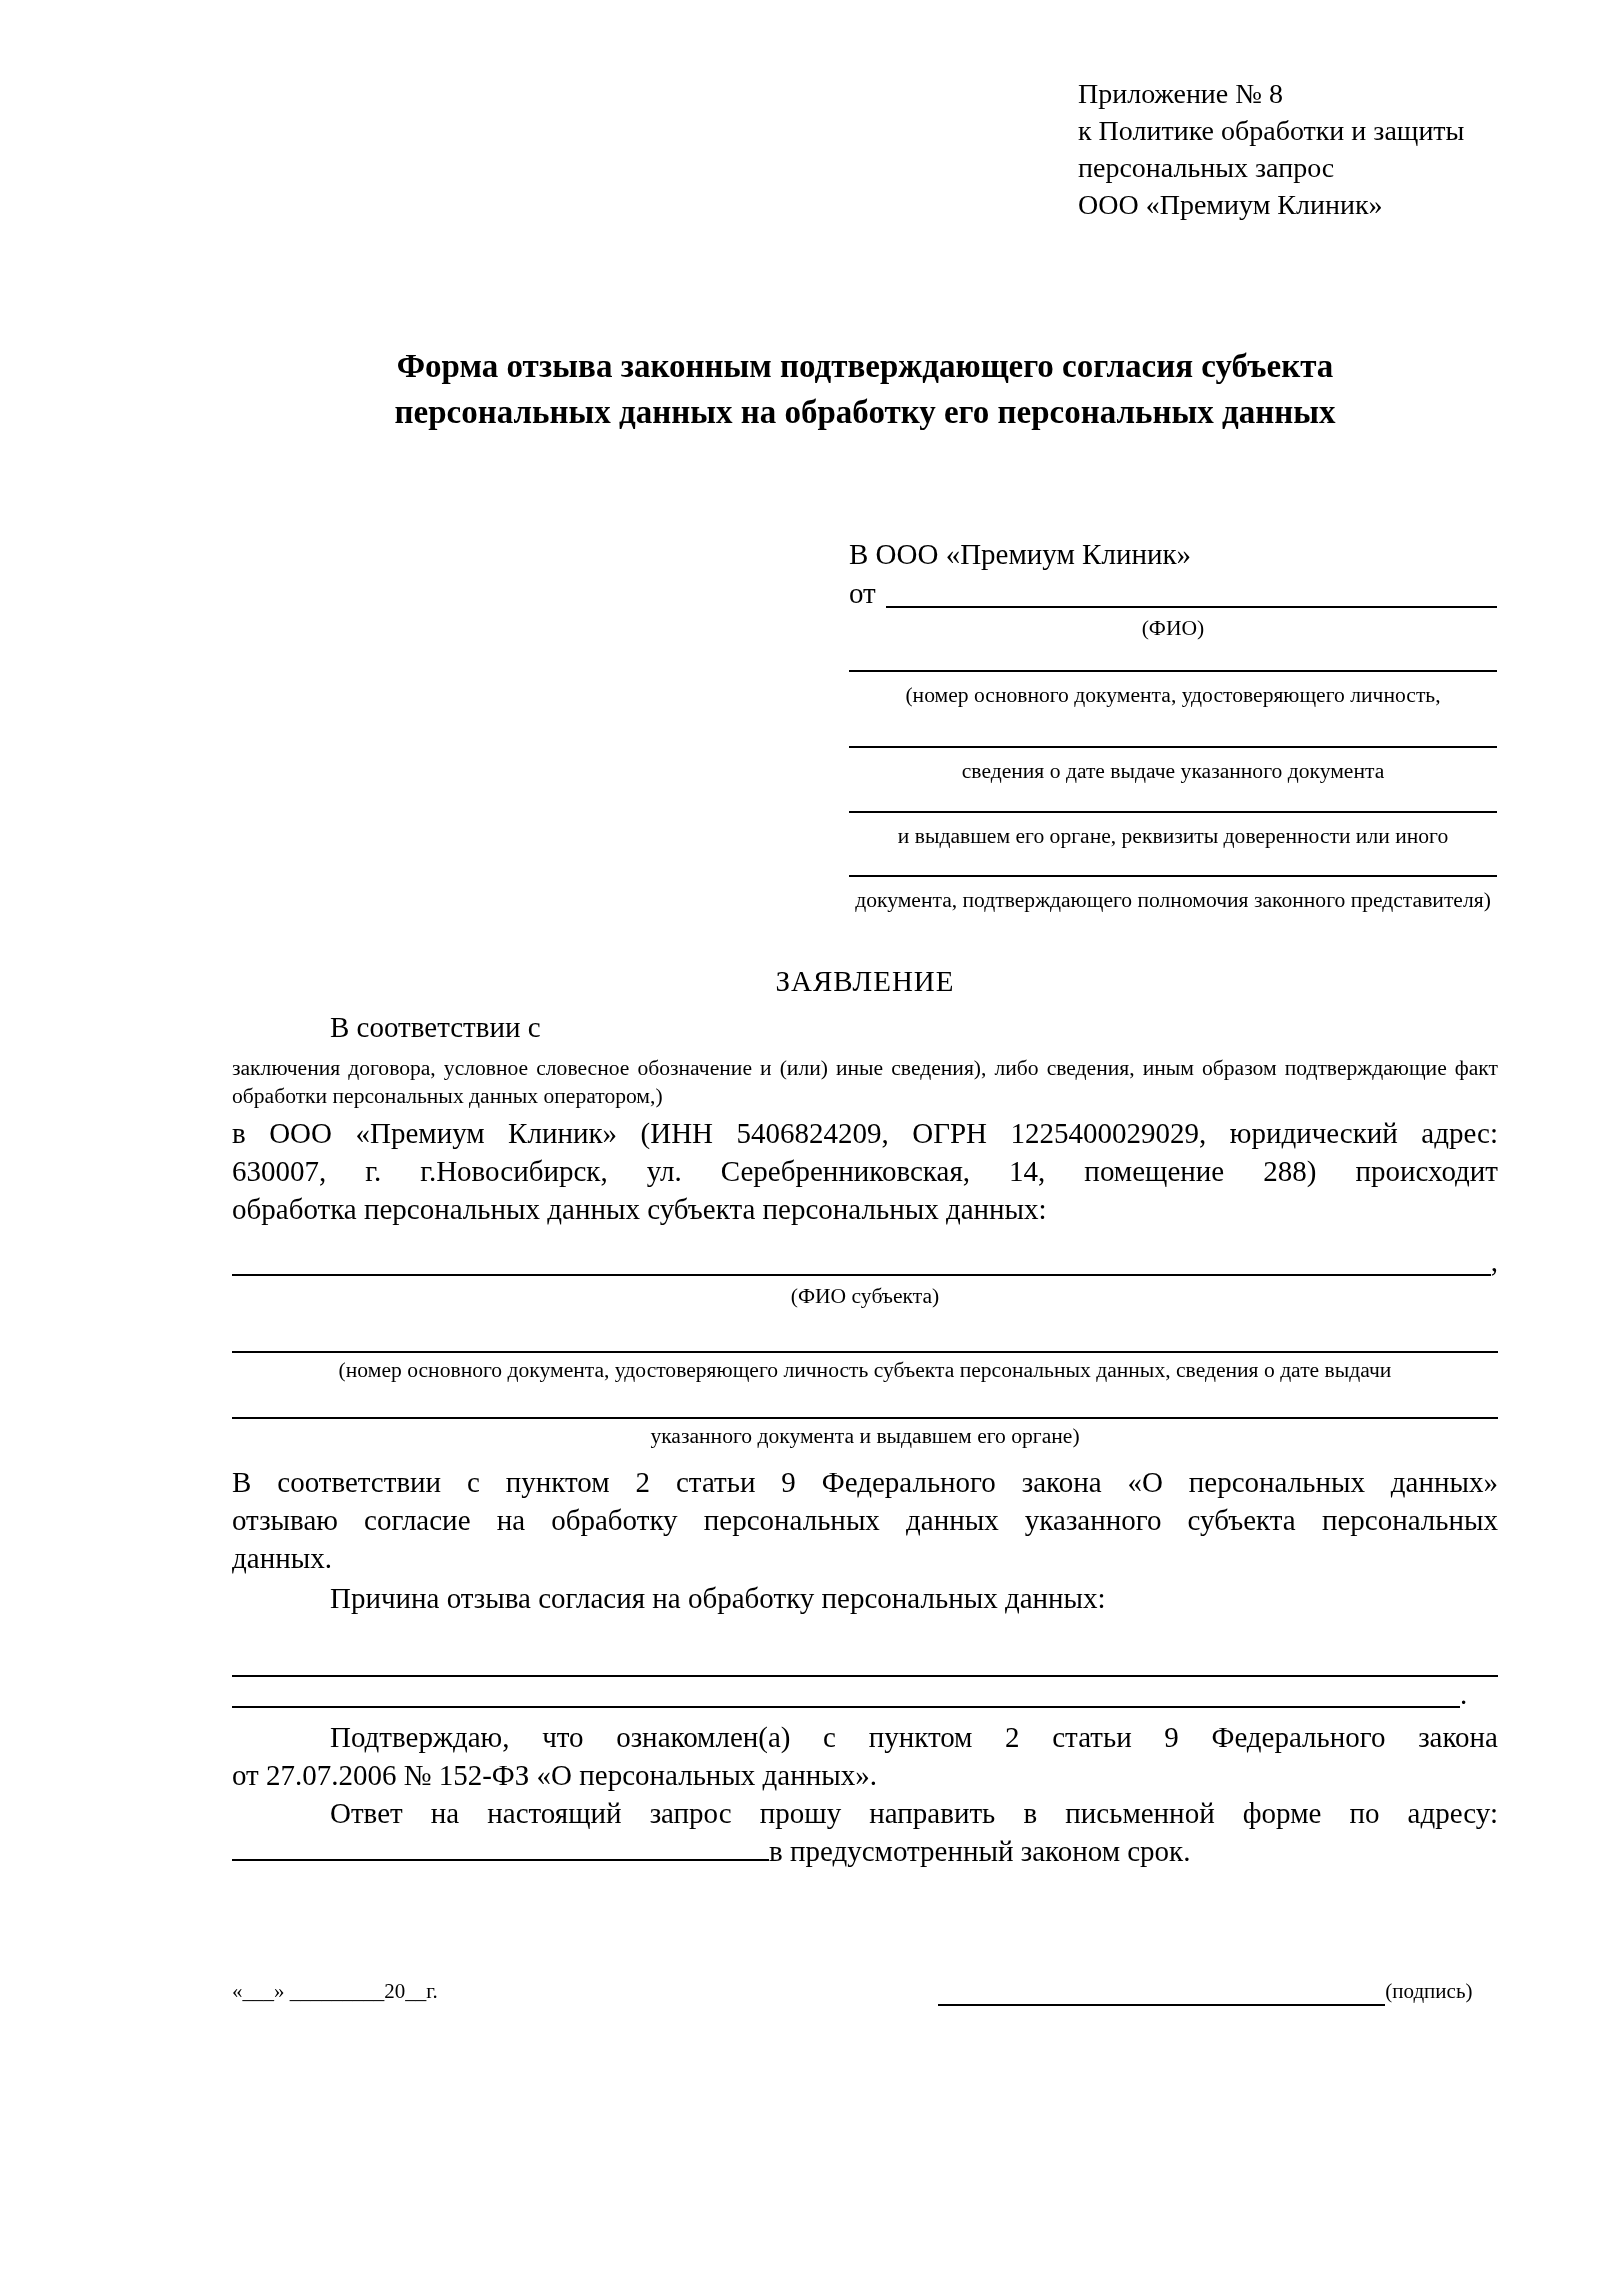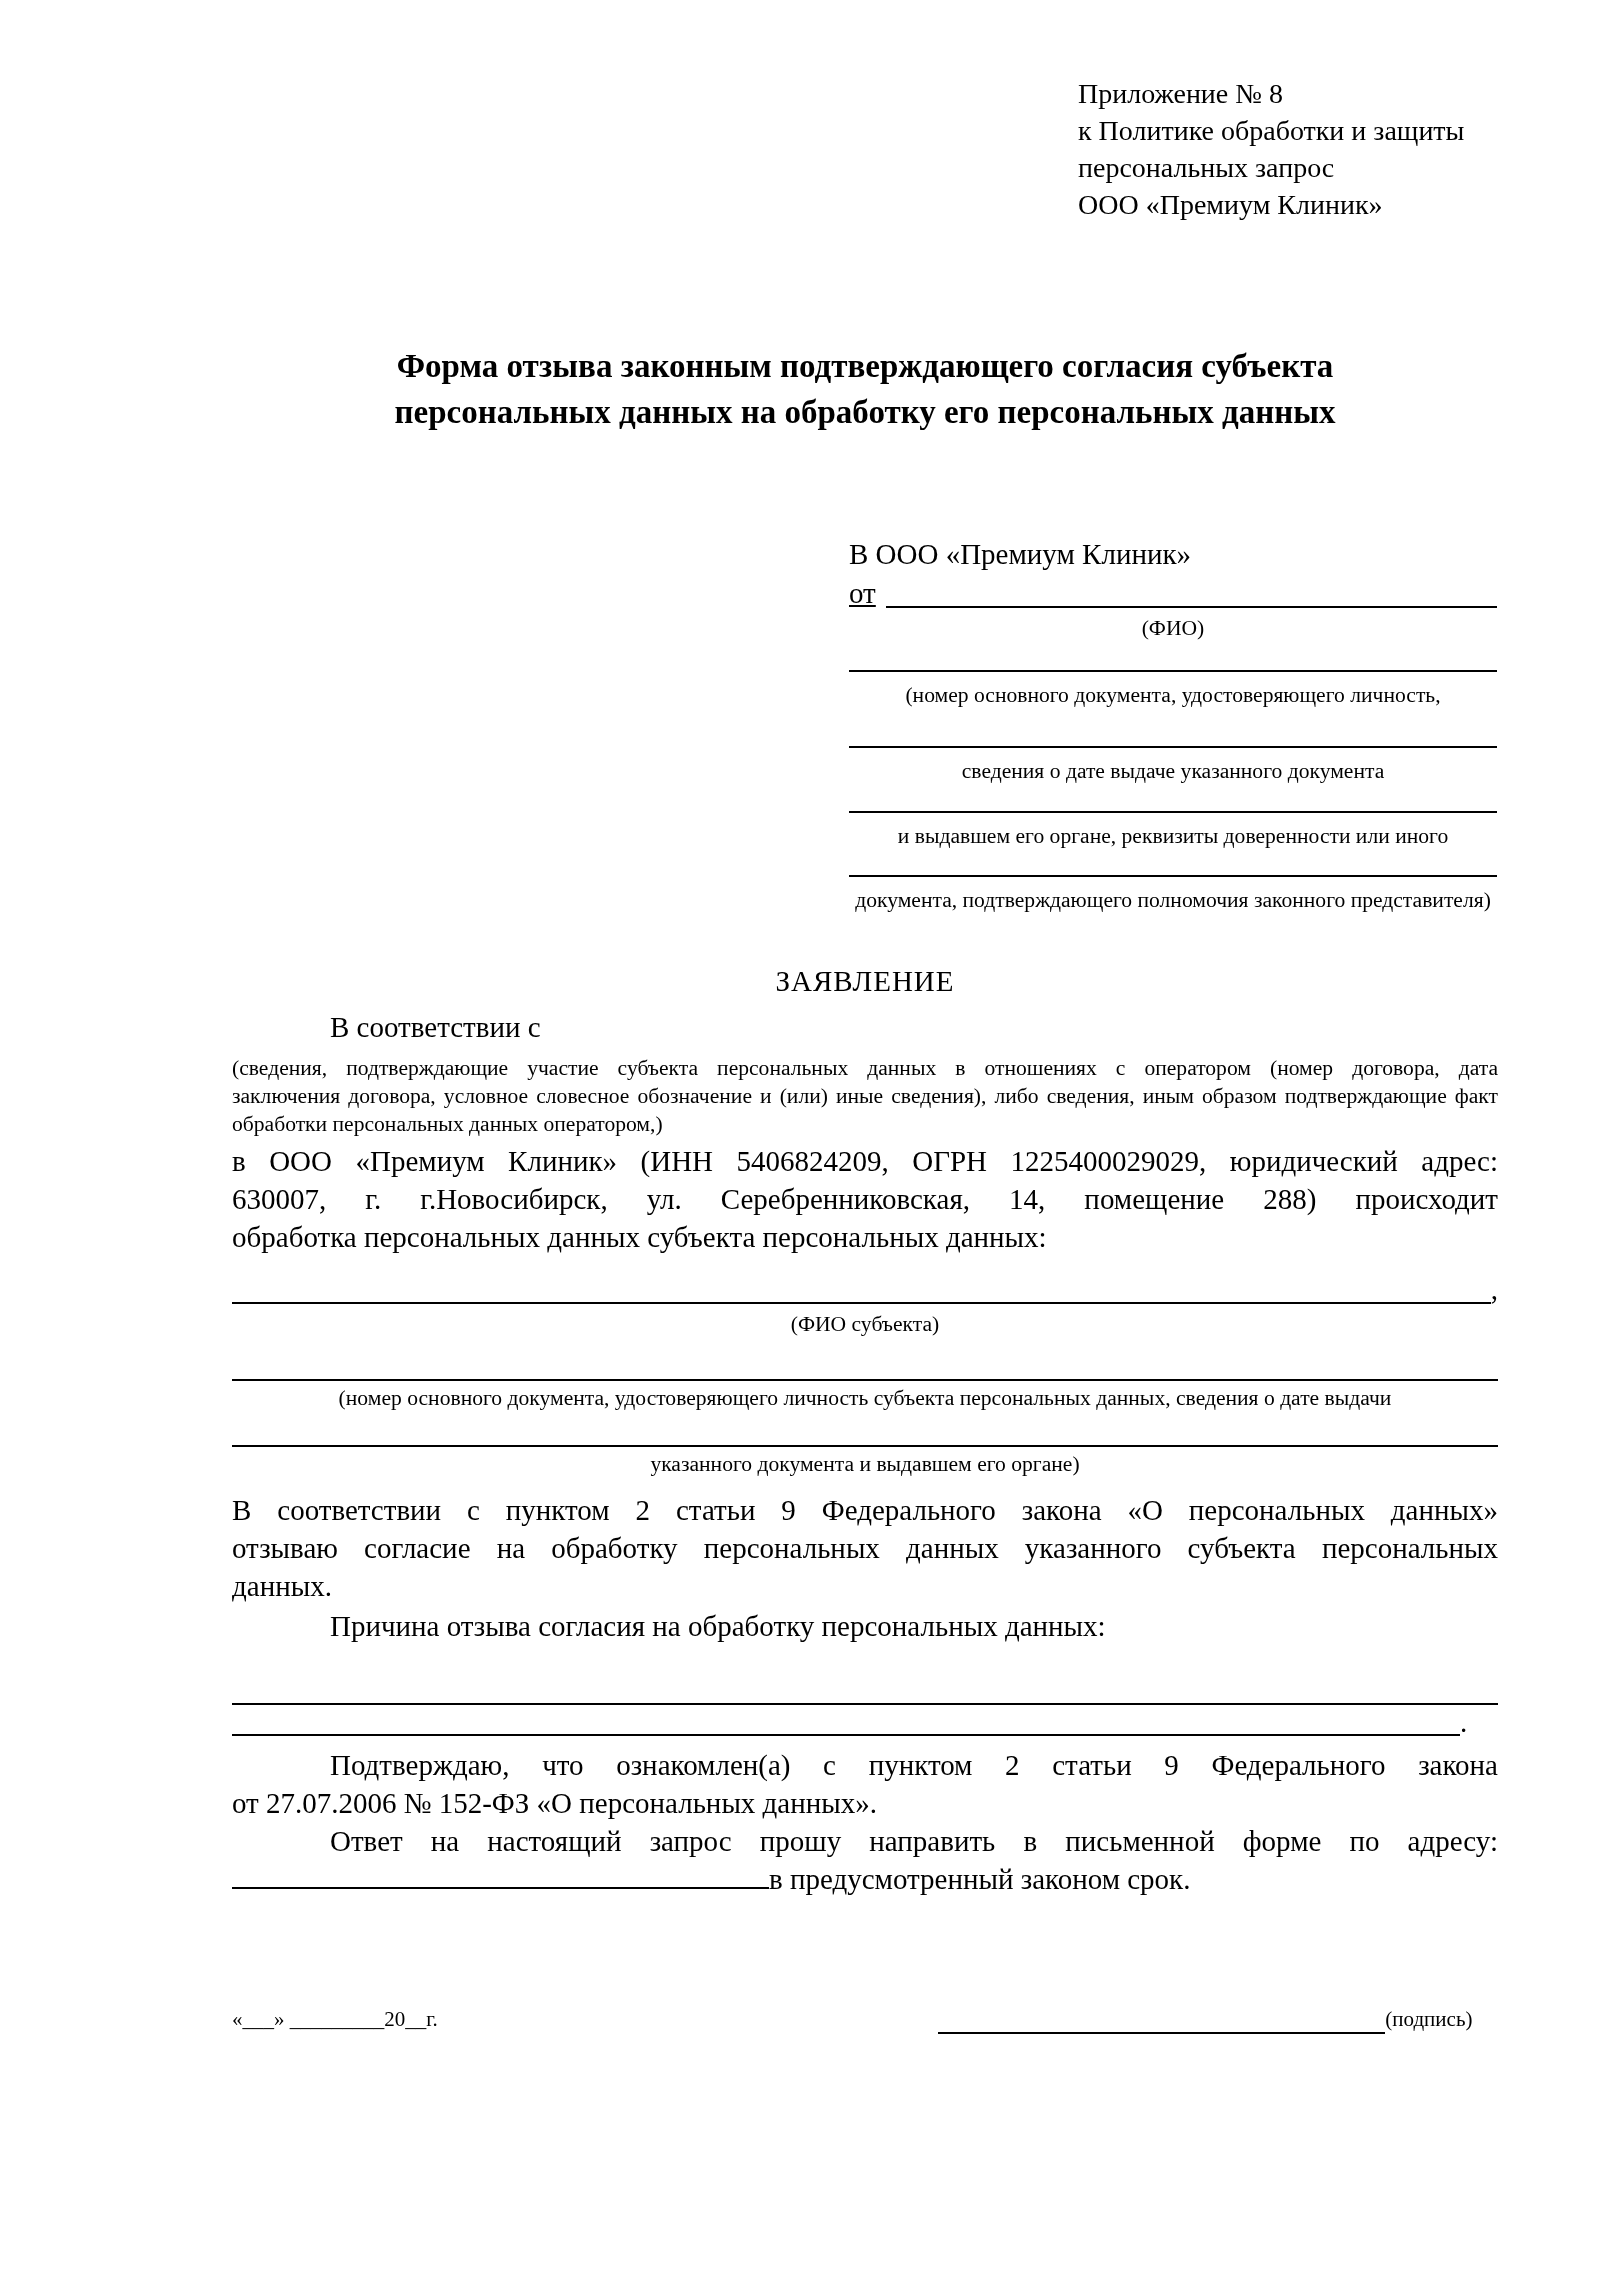--- a/index.html
+++ b/index.html
@@ -13,21 +13,21 @@
     box-sizing:border-box;
     padding:75px 123px 0 232px;
     overflow:hidden;
   }
   
   .hdr{margin-left:846px;font-size:28px;line-height:37px;}
   
   .title{margin-top:120px;text-align:center;font-weight:bold;font-size:33px;line-height:46px;}
   
   .addr{margin-top:100px;margin-left:617px;width:648px;font-size:29px;line-height:39px;}
-  .addr-from{display:flex;align-items:flex-end;text-decoration:underline;}
+  .addr-from{display:flex;align-items:flex-end;}
   .addr-from .lbl{white-space:pre;}
   .fill{flex:1 1 auto;border-bottom:2.9px solid #000;height:0;align-self:flex-end;margin-bottom:4.9px;}
   .addr-from .fill{margin-left:9.8px;}
   .addr-cap{font-size:21.6px;line-height:27.4px;text-align:center;margin-top:2px;}
   .addr-line{border-bottom:2.9px solid #000;height:0;}
   .mt28{margin-top:27.4px;} .mt38{margin-top:37px;} .mt26{margin-top:25.5px;}
   .capgap{margin-top:9.8px;}
   
   .stmt-h{margin-top:47px;font-size:29px;line-height:39px;text-align:center;letter-spacing:1px;}
   .row-flex{display:flex;align-items:baseline;font-size:29px;line-height:39px;flex-direction:column;}
@@ -90,21 +90,20 @@
   </div>
 
   <div class="stmt-h">ЗАЯВЛЕНИЕ</div>
 
   <div class="row-flex" style="margin-top:7.8px;">
     <span class="lead ind">В соответствии с</span>
     <span class="fill"></span>
   </div>
 
   <div class="note">
-    <div class="jline">(сведения, подтверждающие участие субъекта персональных данных в отношениях с оператором (номер договора, дата</div>
     <div class="jline">заключения договора, условное словесное обозначение и (или) иные сведения), либо сведения, иным образом подтверждающие факт</div>
     <div>обработки персональных данных оператором,)</div>
   </div>
 
   <div class="bodyl" style="margin-top:3.9px;">
     <div class="jbody">в ООО «Премиум Клиник» (ИНН 5406824209, ОГРН 1225400029029, юридический адрес:</div>
     <div class="jbody">630007, г. г.Новосибирск, ул. Серебренниковская, 14, помещение 288) происходит</div>
     <div>обработка персональных данных субъекта персональных данных:</div>
   </div>
 

